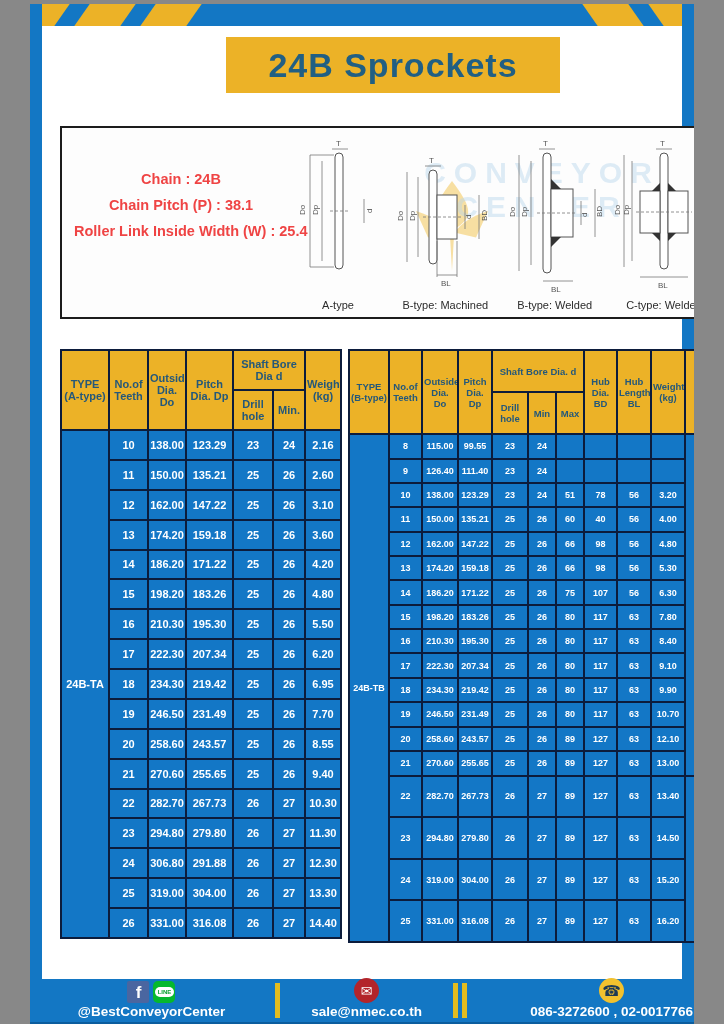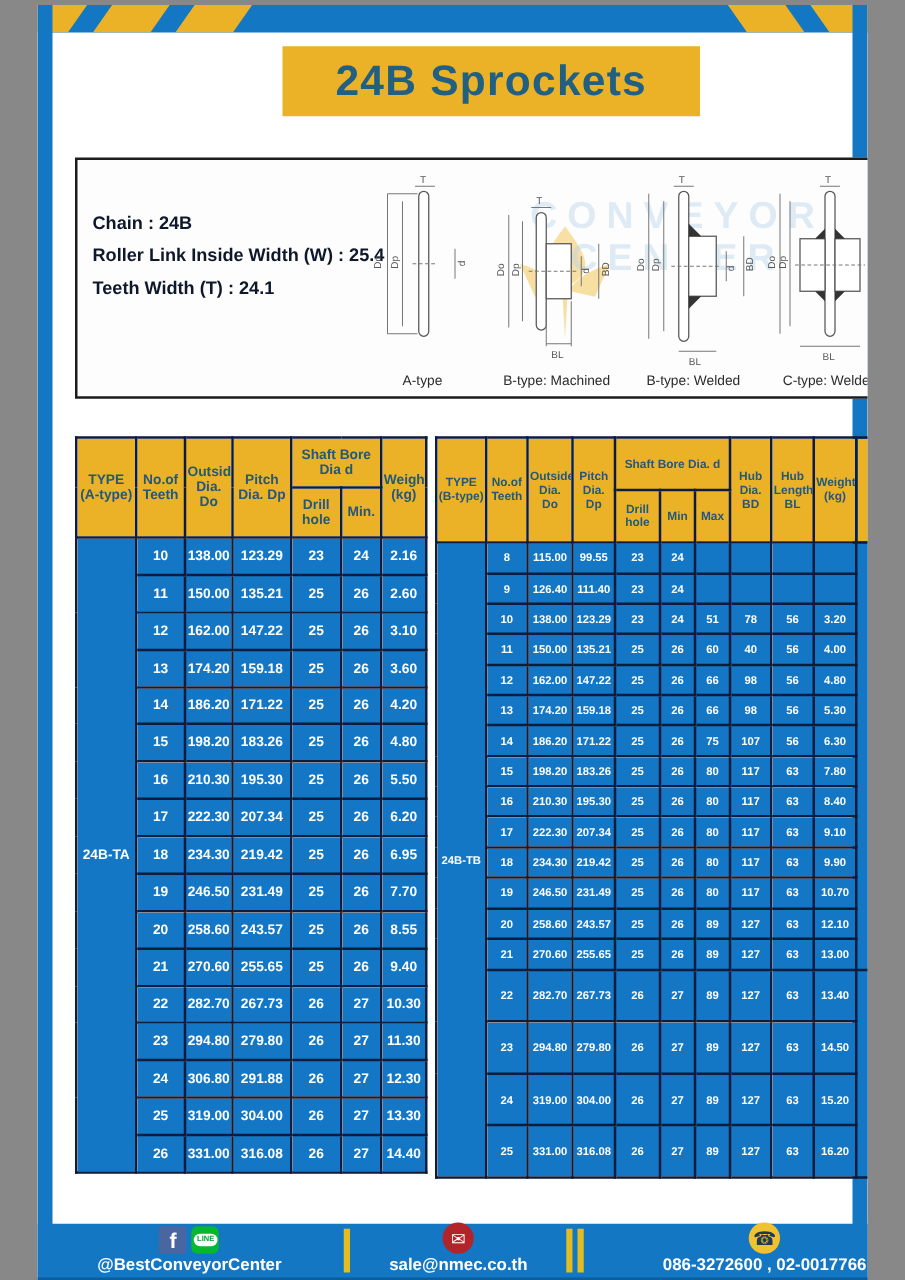--- a/index.html
+++ b/index.html
@@ -19,21 +19,21 @@
                   display:flex; align-items:center; justify-content:center; }
   .title-banner span { font-size:34px; font-weight:bold; color:#215f83; letter-spacing:1px; }
 
   
   .spec-panel { position:absolute; left:30px; top:122px; width:666px; height:193px; background:#fdfdfd;
                 border:2px solid #1c1c1c; display:flex; }
   .watermark { position:absolute; left:300px; top:28px; width:360px; text-align:center; opacity:0.45; pointer-events:none; }
   .watermark div { font-size:30px; font-weight:bold; color:#b8d6ec; letter-spacing:8px; line-height:34px; }
   .wm-shape { position:absolute; left:330px; top:30px; width:120px; height:130px; opacity:0.5; }
   .spec-text { width:226px; padding:38px 0 0 12px; position:relative; z-index:2; }
-  .spec-text div { font-size:14.5px; font-weight:bold; color:#0f172a; line-height:26px; white-space:nowrap; }
+  .spec-text div { font-size:14.5px; font-weight:bold; color:#ef4444; line-height:26px; white-space:nowrap;text-align:center; }
   .diagrams { flex:1; display:flex; justify-content:space-between; padding:4px 8px 6px 0; position:relative; z-index:2; }
   .diagram { display:flex; flex-direction:column; align-items:center; justify-content:flex-end; }
   .diagram svg { display:block; }
   .diagram .cap { font-size:11px; color:#2b2b2b; margin-top:2px; white-space:nowrap; }
   .dim { stroke:#777; stroke-width:0.8; fill:none; }
   .dimtxt { font-size:8px; fill:#555; }
   .part { stroke:#555; stroke-width:1; fill:#fff; }
   .weld { fill:#333; }
 
   
@@ -95,22 +95,22 @@
       <path d="M20 40 C35 45 42 50 48 58 L30 62 Z" fill="#f3c24a"></path>
       <path d="M80 40 C65 45 58 50 52 58 L70 62 Z" fill="#f3c24a"></path>
     </svg>
     <div class="watermark">
       <div>CONVEYOR</div>
       <div>CENTER</div>
     </div>
 
     <div class="spec-text">
       <div>Chain : 24B</div>
+      <div>Chain Pitch (P) : 38.1</div>
       <div>Roller Link Inside Width (W) : 25.4</div>
-      <div>Teeth Width (T) : 24.1</div>
     </div>
 
     <div class="diagrams">
 
       <div class="diagram">
         <svg width="100" height="160" viewBox="0 0 100 160">
           <text class="dimtxt" x="48" y="9">T</text>
           <line class="dim" x1="44" y1="12" x2="60" y2="12"></line>
           <rect class="part" x="47" y="16" width="8" height="116" rx="4"></rect>
           <line class="dim" x1="42" y1="74" x2="60" y2="74" stroke-dasharray="3,2"></line>

